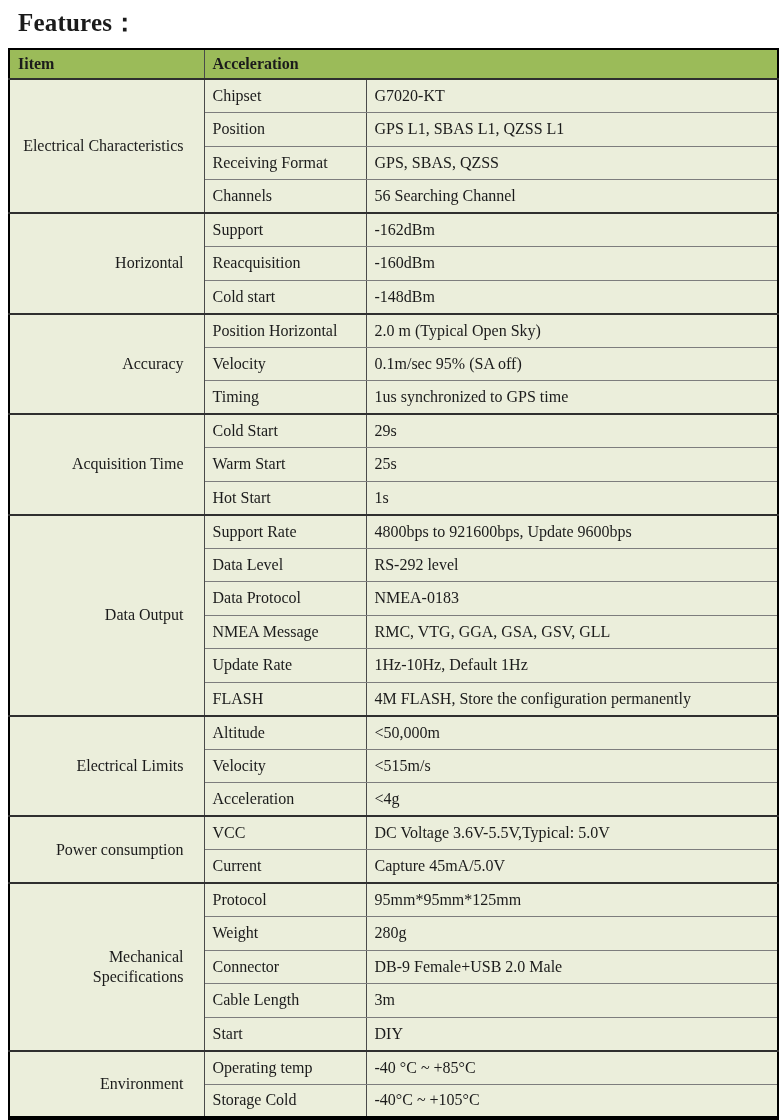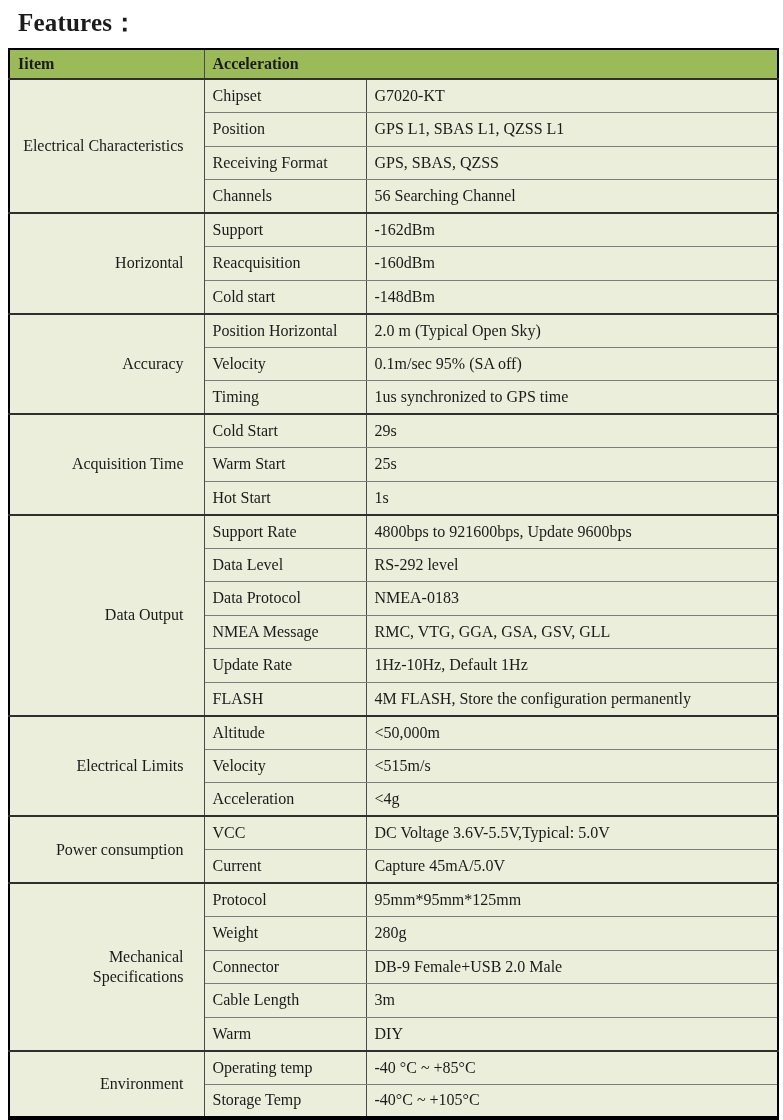--- a/index.html
+++ b/index.html
@@ -203,26 +203,26 @@
       </tr>
       <tr>
         <td class="spec-name">Connector</td>
         <td class="spec-value">DB-9 Female+USB 2.0 Male</td>
       </tr>
       <tr>
         <td class="spec-name">Cable Length</td>
         <td class="spec-value">3m</td>
       </tr>
       <tr>
-        <td class="spec-name">Warm</td>
+        <td class="spec-name">Start</td>
         <td class="spec-value">DIY</td>
       </tr>
       <tr class="section-start">
         <td class="category" rowspan="2">Environment</td>
         <td class="spec-name">Operating temp</td>
         <td class="spec-value">-40 °C ~ +85°C</td>
       </tr>
       <tr>
-        <td class="spec-name">Storage Temp</td>
+        <td class="spec-name">Storage Cold</td>
         <td class="spec-value">-40°C ~ +105°C</td>
       </tr>
     </tbody>
 </table>
 
 </body></html>

